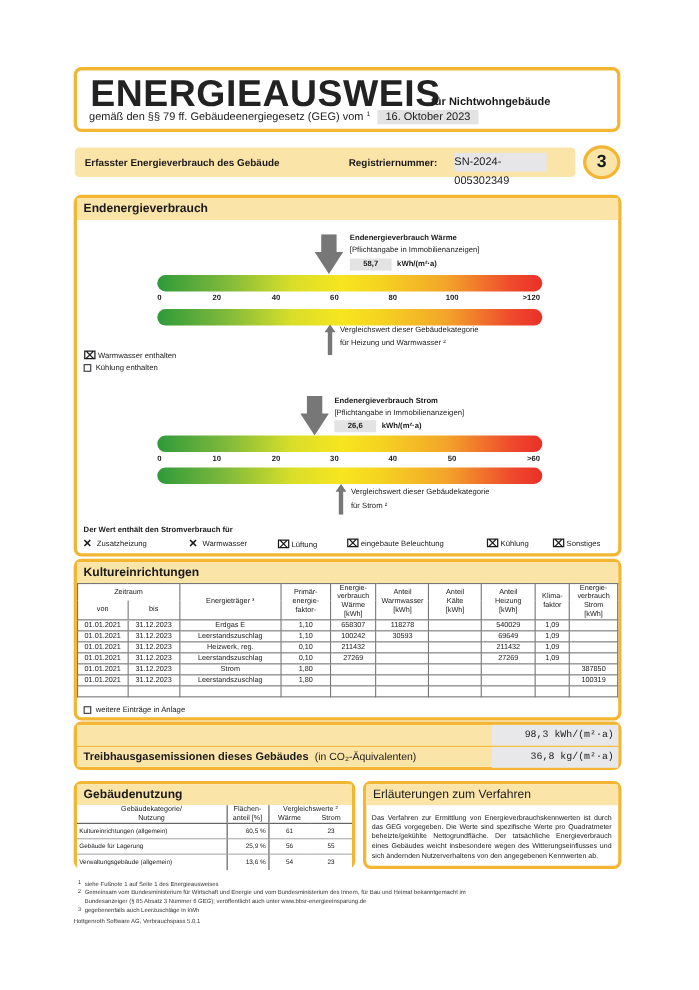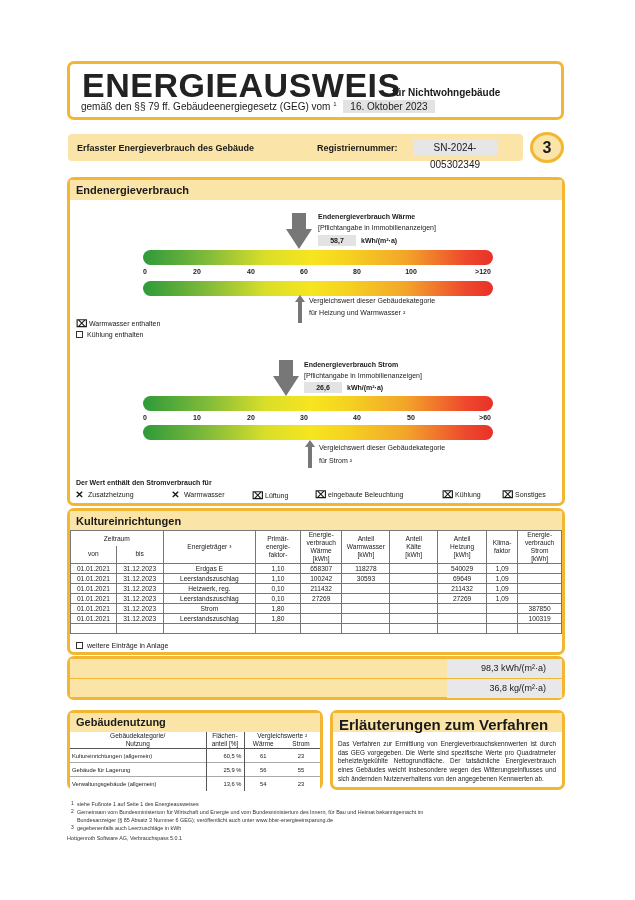--- a/index.html
+++ b/index.html
@@ -14,21 +14,21 @@
   #title { left: 82px; top: 66px; font-size: 34px; font-weight: bold; letter-spacing: 0.5px; color: #222; }
   #subtitle { left: 392px; top: 87px; font-size: 10px; font-weight: bold; }
   #law { left: 81px; top: 101px; font-size: 10px; }
   #law sup { font-size: 6px; }
   #datebox { left: 343px; top: 100px; width: 92px; height: 13px; background: #e3e3e3; font-size: 10px; text-align: center; line-height: 13px; }
 
   
   #regbar { left: 68px; top: 134px; width: 455px; height: 27px; background: #fbe4a8; border-radius: 4px; }
   #regbar-left { left: 77px; top: 143px; font-size: 9px; font-weight: bold; }
   #reglabel { left: 317px; top: 143px; font-size: 9px; font-weight: bold; }
-  #regvalue { left: 413px; top: 139px; width: 84px; height: 17px; background: #e6e6e8; font-size: 10px; line-height: 17px; text-align: center; }
+  #regvalue { left: 413px; top: 139px; width: 84px; height: 17px; background: #e6e6e8; font-size: 10px; line-height: 17px; text-align: left; }
   #pagecircle { left: 530px; top: 132px; width: 34px; height: 31px; border: 3px solid #f2b632; border-radius: 50%; background: #fbe4a8; font-weight: bold; font-size: 16px; text-align: center; line-height: 25px; }
 
   
   #endbox { left: 67px; top: 177px; width: 498px; height: 329px; }
   #endhdr { left: 70px; top: 180px; width: 492px; height: 20px; }
   #endtitle { left: 76px; top: 184px; font-size: 11px; font-weight: bold; }
 
   .bar { position: absolute; height: 15px; border-radius: 8px;
     background: linear-gradient(to right, #2e9a3a 0%, #7fba3a 18%, #d9de2a 35%, #f7e51f 48%, #f5d321 58%, #f3a52a 75%, #ee4a2d 92%, #e93028 100%); }
   .ticks { position: absolute; font-size: 7px; font-weight: bold; }
@@ -45,37 +45,37 @@
   #vhdr { left: 70px; top: 511px; width: 492px; height: 19px; }
   #vtitle { left: 76px; top: 515px; font-size: 11px; font-weight: bold; }
   table.v { position: absolute; left: 70px; top: 530px; width: 492px; border-collapse: collapse; font-size: 6.6px; background: #fff; }
   table.v th { font-weight: normal; border: 1px solid #777; padding: 0 1px; text-align: center; line-height: 8px; }
   table.v td { border: 1px solid #777; height: 10px; padding: 0 2px; text-align: center; line-height: 9px; }
   #weitere { left: 76px; top: 642px; font-size: 7px; }
 
   
   #pebox { left: 67px; top: 656px; width: 498px; height: 44px; }
   .perow { position: absolute; left: 70px; width: 492px; height: 19px; background: #fbe4a8; }
-  .perow .v { position: absolute; right: 0; top: 0; width: 115px; height: 19px; background: #e8e8ea; text-align: right; padding-right: 16px; line-height: 19px; font-size: 9px; }
+  .perow .v { position: absolute; right: 0; top: 0; width: 115px; height: 19px; background: #e8e8ea; text-align: right; padding-right: 4px; line-height: 19px; font-size: 9px; font-family: Liberation Mono, monospace; }
   .perow .t { position: absolute; left: 6px; top: 0; line-height: 19px; font-size: 10px; font-weight: bold; }
   .perow .t .n { font-weight: normal; font-size: 9.5px; }
 
   
   #nbox { left: 67px; top: 710px; width: 256px; height: 80px; }
   #nhdr { left: 70px; top: 713px; width: 250px; height: 19px; }
   #ntitle { left: 76px; top: 716px; font-size: 11px; font-weight: bold; }
   table.n { position: absolute; left: 70px; top: 732px; width: 250px; border-collapse: collapse; font-size: 5.8px; background: #fff; }
   table.n th { font-weight: normal; font-size: 6.5px; border-bottom: 1px solid #555; line-height: 8px; text-align: center; }
   table.n td { height: 14px; border-top: 1px solid #aaa; padding: 0 2px; }
   table.n .bl { border-left: 1px solid #555; }
 
   
   #ebox { left: 330px; top: 710px; width: 235px; height: 80px; }
   #ehdr { left: 333px; top: 713px; width: 229px; height: 19px; }
-  #etitle { left: 339px; top: 716px; font-size: 15px; font-weight: bold; text-align: center; }
+  #etitle { left: 339px; top: 716px; font-size: 11px; font-weight: normal; text-align: center; }
   #etext { left: 338px; top: 740px; width: 218px; font-size: 6.4px; line-height: 8.7px; text-align: justify; }
 
   
   .fn { position: absolute; left: 77px; font-size: 5.4px; color: #333; white-space: nowrap; }
   .fn sup { position: absolute; left: -6px; top: -1px; font-size: 5px; }
 </style>
 </head>
 <body>
 
 <div id="titlebox" class="abs frame"></div>
@@ -301,20 +301,21 @@
 <div id="weitere" class="chk">
     <span class="box"></span>
     <span>weitere Einträge in Anlage</span>
   </div>
 
 <div id="pebox" class="abs frame"></div>
 <div class="perow" style="top:659px">
   <span class="v">98,3 kWh/(m²·a)</span>
 </div>
 <div class="perow" style="top:678px;border-top:1px solid #f2b632">
+  <span class="t"><span>Treibhausgasemissionen dieses Gebäudes</span>&nbsp; <span class="n">(in CO₂-Äquivalenten)</span></span>
   <span class="v">36,8 kg/(m²·a)</span>
 </div>
 
 <div id="nbox" class="abs frame"></div>
 <div id="nhdr" class="abs hdrband"></div>
 <div id="ntitle" class="abs">Gebäudenutzung</div>
 <table class="n">
   <colgroup>
       <col style="width:136px">
       <col style="width:38px">

